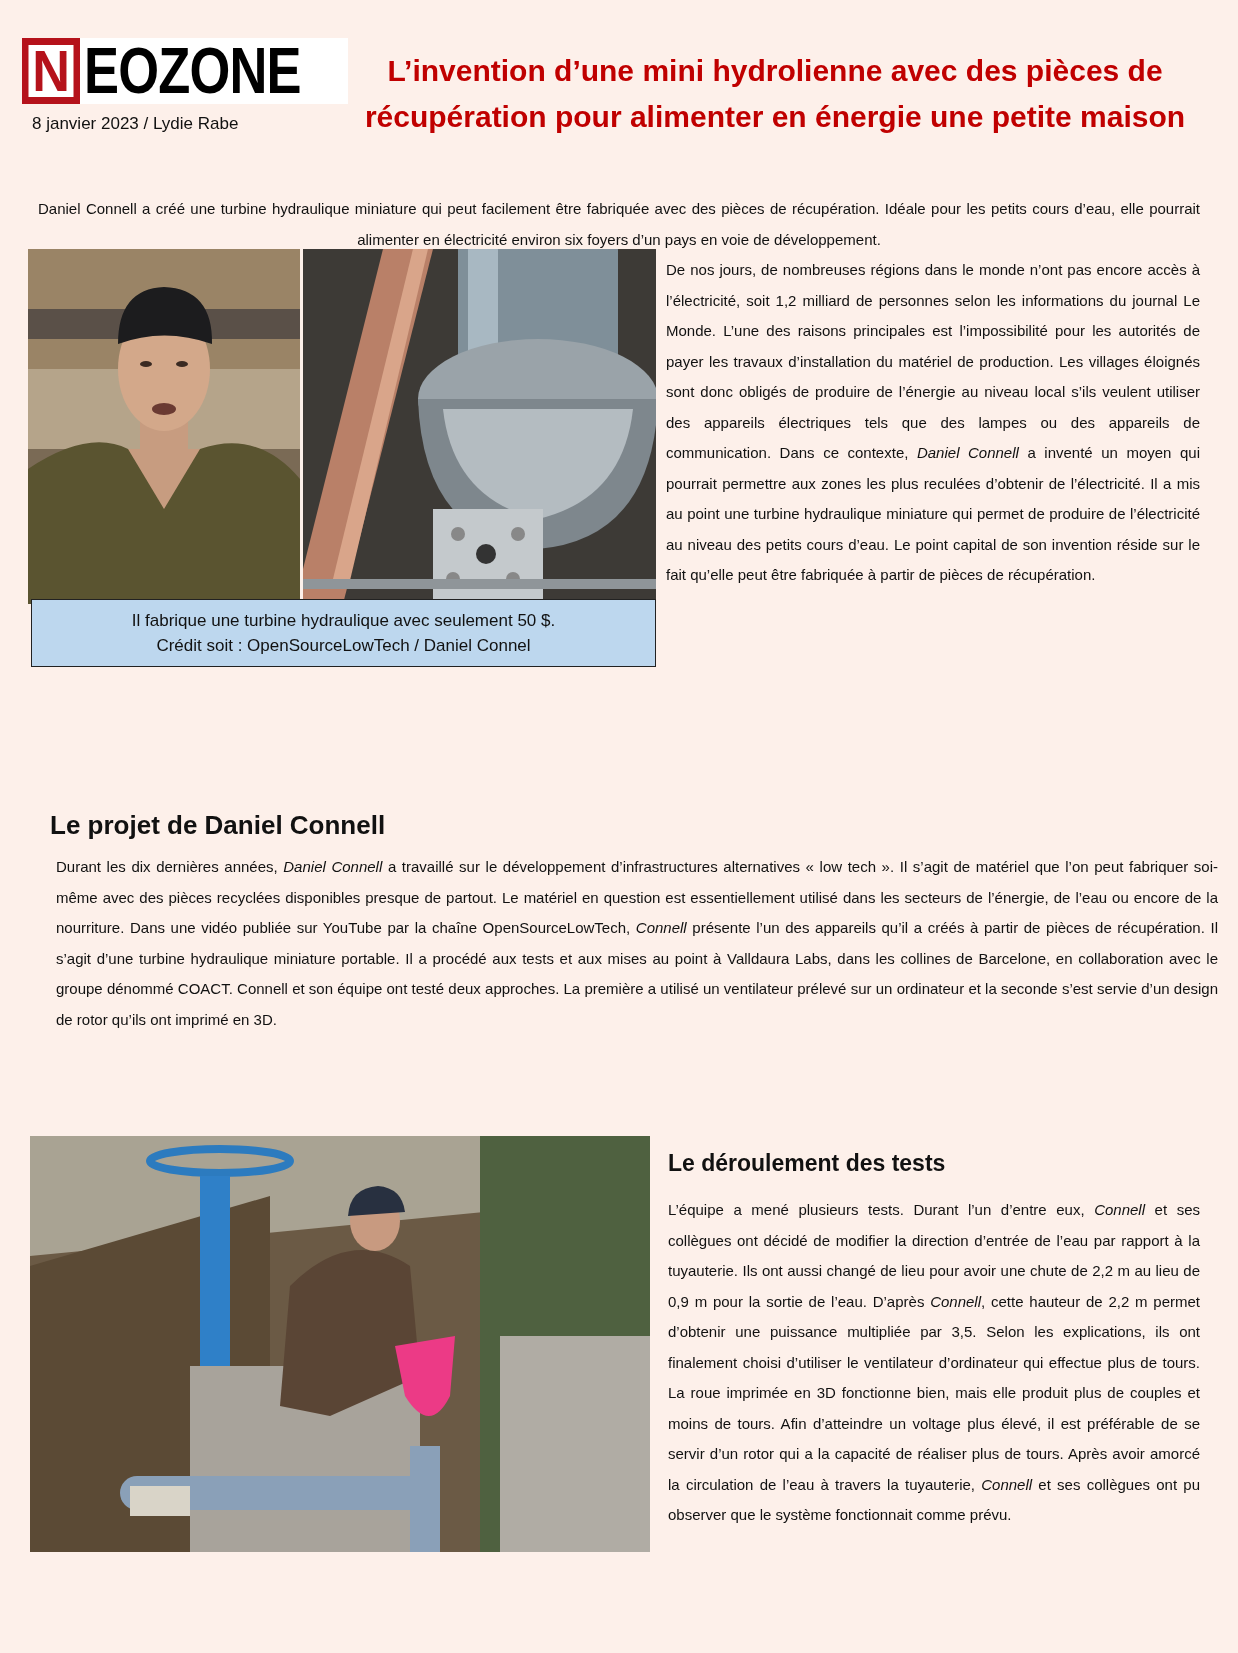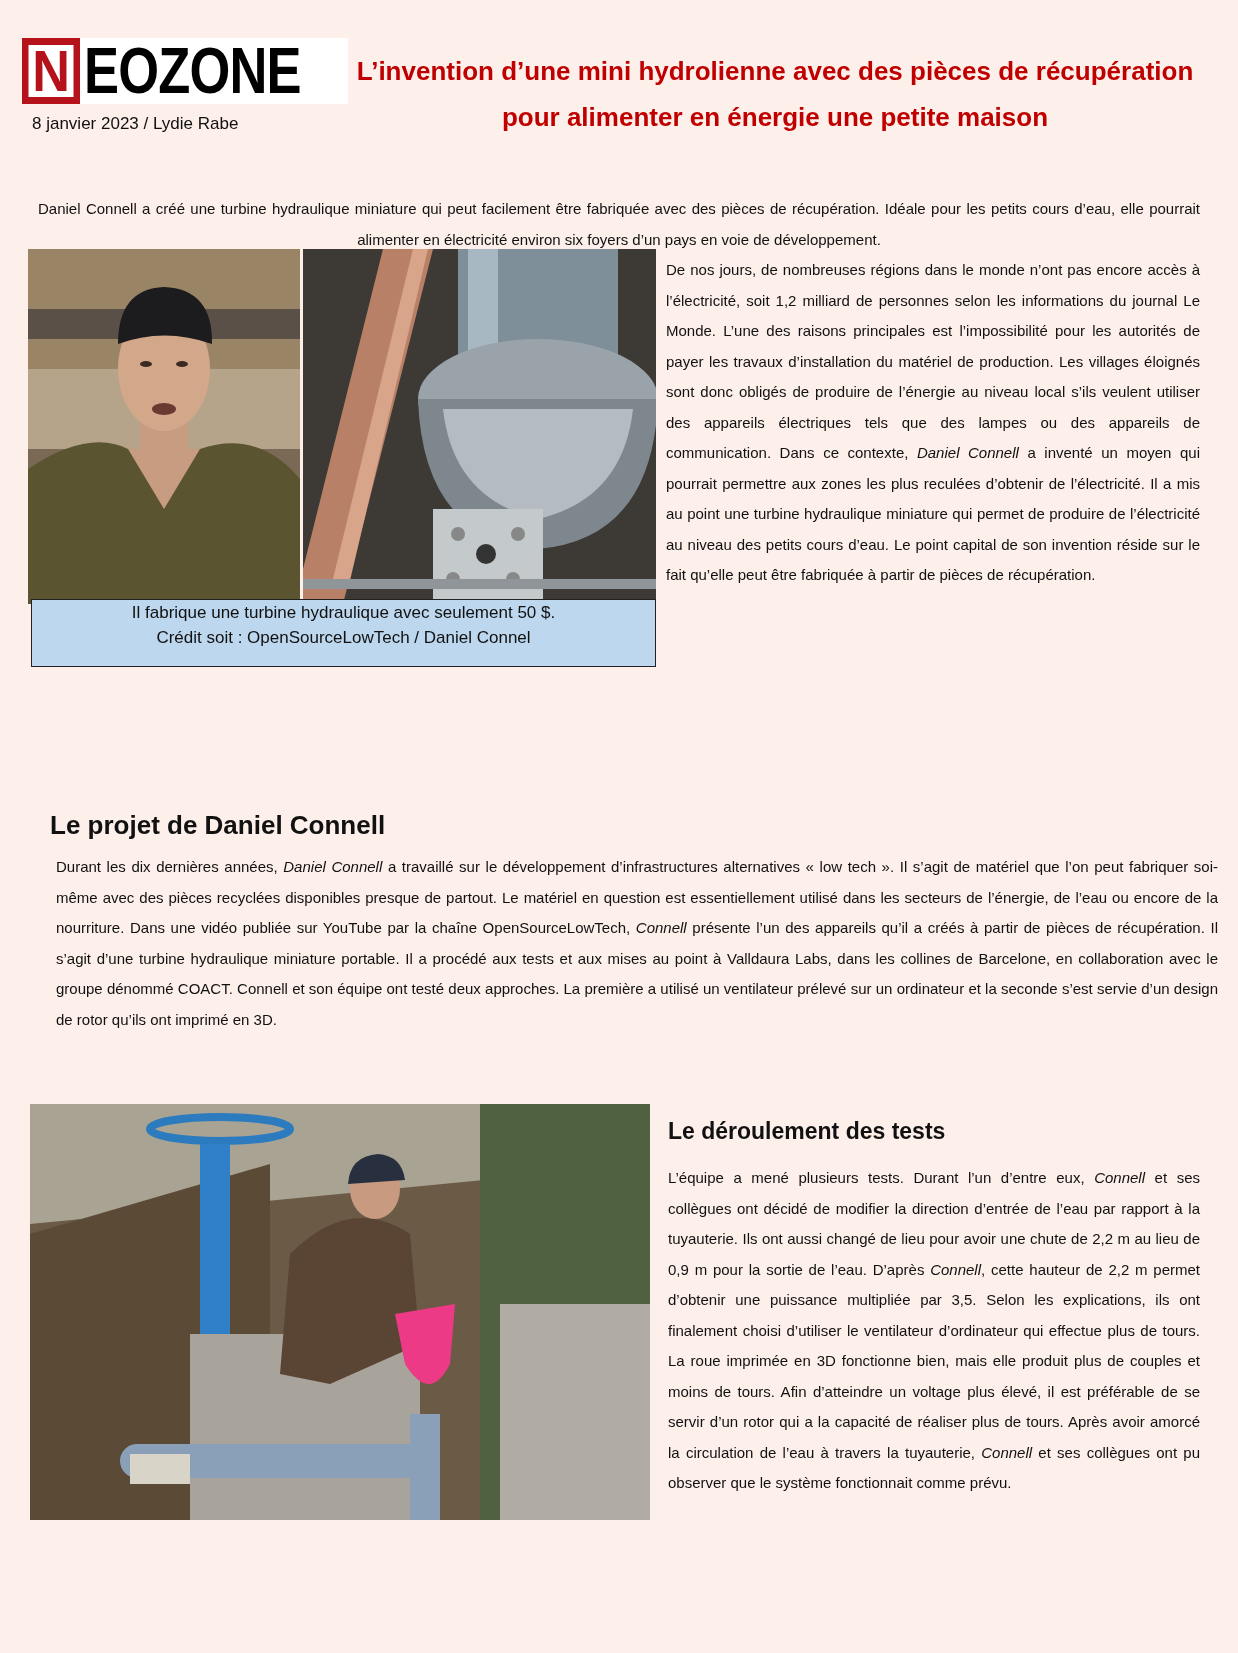--- a/index.html
+++ b/index.html
@@ -33,45 +33,45 @@
     font-size: 64px; line-height: 66px; color: #000; letter-spacing: -1px;
     transform: scaleX(0.82); transform-origin: left center; margin-left: 4px;
   }
   .byline {
     position: absolute; left: 32px; top: 114px;
     font-size: 17px; color: #111;
   }
   .title {
     position: absolute; left: 355px; top: 48px; width: 840px;
     text-align: center; color: #c00000; font-weight: bold;
-    font-size: 26px; line-height: 46px;
+    font-size: 30px; line-height: 46px;
   }
   .para {
     font-size: 15px; line-height: 30.5px; text-align: justify;
     margin: 0;
   }
   .sec1 { position: absolute; left: 38px; top: 194px; width: 1162px; }
   .float-img1 {
     float: left; width: 628px; height: 460px; margin: 0 10px 6px -10px;
     position: relative;
   }
   .photo { position: absolute; overflow: hidden; }
   .photo svg { width: 100%; height: 100%; display: block; }
   .caption {
     position: absolute; left: 3px; top: 374px; width: 625px; height: 68px;
     background: #bdd7ee; border: 1.5px solid #222;
     box-sizing: border-box; text-align: center;
-    font-size: 17px; line-height: 25px; padding-top: 0;
+    font-size: 17px; line-height: 25px; padding-top: 8px;
   }
   .h2 {
     font-weight: bold; font-size: 26px; margin: 12px;
   }
   .sec2-head { position: absolute; left: 38px; top: 798px; }
   .sec2 { position: absolute; left: 56px; top: 852px; width: 1162px; }
-  .sec3 { position: absolute; left: 38px; top: 1104px; width: 1162px; }
+  .sec3 { position: absolute; left: 38px; top: 1136px; width: 1162px; }
   .float-img2 {
     float: left; width: 628px; height: 428px; margin: 0 10px 0 -8px;
     position: relative;
   }
   .sec3-head { margin: 14px 0 18px 0; font-size: 23px; }
   i { }
 </style>
 </head>
 <body>
 

